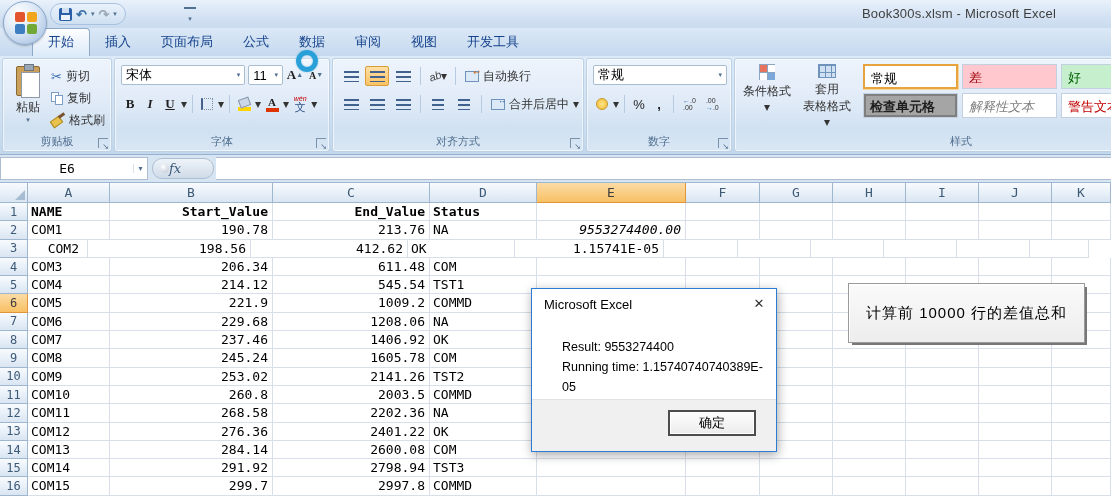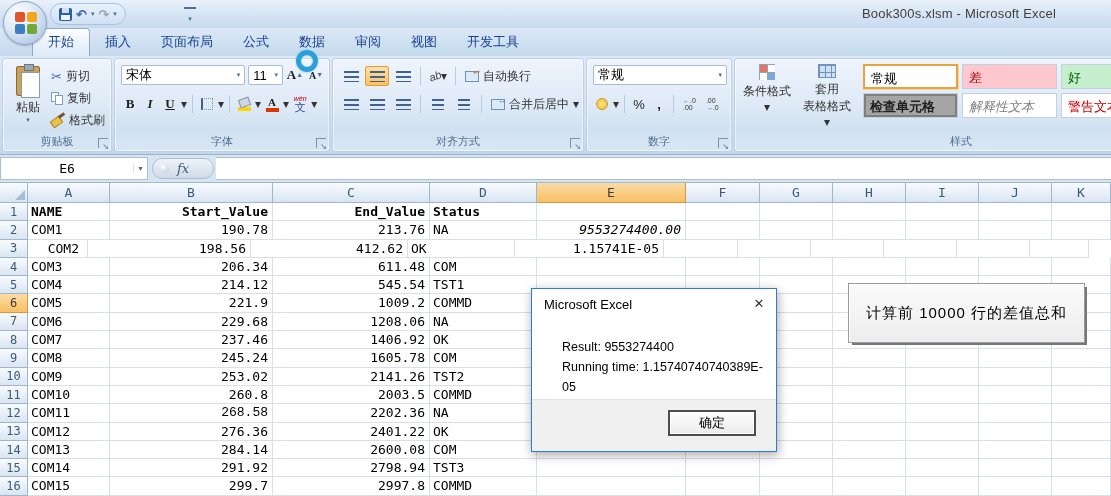--- a/index.html
+++ b/index.html
@@ -126,21 +126,21 @@
     border:1px solid #c3d0df; }
   .chip.sel { border:2px solid #e6a33e; box-shadow:0 0 0 1px #f6d79b; }
 
   
   .fbar { position:absolute; left:0; top:155px; width:1111px; height:28px; background:#d7e5f2; border-bottom:1px solid #9db8d2; }
   .namebox { position:absolute; left:0px; top:2px; width:148px; height:23px; background:#fff; border:1px solid #aebed0;
     display:flex; align-items:center; }
   .namebox .txt { flex:1; text-align:center; font-family:"DejaVu Sans Mono",monospace; font-size:13px; color:#000; }
   .namebox .dd { width:14px; font-size:8px; color:#51708f; text-align:center; border-left:1px solid #d7e2ec; }
   .fxpill { position:absolute; left:152px; top:3px; width:62px; height:21px; border-radius:10px;
-    background:linear-gradient(#eef3f9,#cfdbe8); border:1px solid #aebfd2; display:flex; align-items:center; padding:0 7px; gap:8px; }
+    background:linear-gradient(#eef3f9,#cfdbe8); border:1px solid #aebfd2; display:flex; align-items:center; padding:0 7px; }
   .fxball { width:9px; height:9px; border-radius:50%; background:radial-gradient(circle at 35% 30%,#fff,#b8c4d2); }
   .fxtxt { font-family:"DejaVu Serif",serif; font-style:italic; font-size:13px; color:#3c5a78; }
   .finput { position:absolute; left:216px; top:2px; right:0; height:23px; background:#fff; border-top:1px solid #aebed0; border-bottom:1px solid #aebed0; }
 
   
   .gridwrap { position:absolute; left:0; top:183px; width:1111px; height:313px; background:#fff; overflow:hidden; }
   .g-row { display:flex; }
   .g-hrow { height:20px; }
   .g-ch, .g-rh, .g-corner { background:linear-gradient(#f8fbfe,#e7eff8 55%,#d9e5f2); border-right:1px solid #9eb6ce;
     border-bottom:1px solid #9eb6ce; color:#3d5a77; font-family:"DejaVu Sans Mono",monospace; font-size:13px;
@@ -574,21 +574,21 @@
         <div class="g-cell" style="width: 74px;"></div>
         <div class="g-cell" style="width: 73px;"></div>
         <div class="g-cell" style="width: 73px;"></div>
         <div class="g-cell" style="width: 73px;"></div>
         <div class="g-cell" style="width: 73px;"></div>
         <div class="g-cell" style="width: 59px;"></div>
       </div>
       <div class="g-row" style="height: 18.3px;">
         <div class="g-rh" style="width: 28px;">12</div>
         <div class="g-cell" style="width: 82px; text-align: left; padding: 0px 0px 0px 3px;">COM11</div>
-        <div class="g-cell" style="width: 163px; text-align: right; padding: 0px 4px 0px 0px; font-family: Liberation Mono, monospace;">268.58</div>
+        <div class="g-cell" style="width: 163px; text-align: right; padding: 0px 4px 0px 0px;">268.58</div>
         <div class="g-cell" style="width: 157px; text-align: right; padding: 0px 4px 0px 0px;">2202.36</div>
         <div class="g-cell" style="width: 107px; text-align: left; padding: 0px 0px 0px 3px;">NA</div>
         <div class="g-cell" style="width: 149px; text-align: right; padding: 0px 4px 0px 0px;"></div>
         <div class="g-cell" style="width: 74px;"></div>
         <div class="g-cell" style="width: 73px;"></div>
         <div class="g-cell" style="width: 73px;"></div>
         <div class="g-cell" style="width: 73px;"></div>
         <div class="g-cell" style="width: 73px;"></div>
         <div class="g-cell" style="width: 59px;"></div>
       </div>

